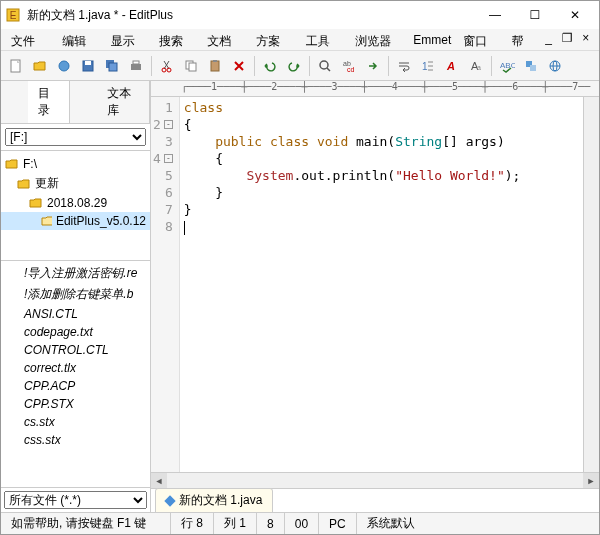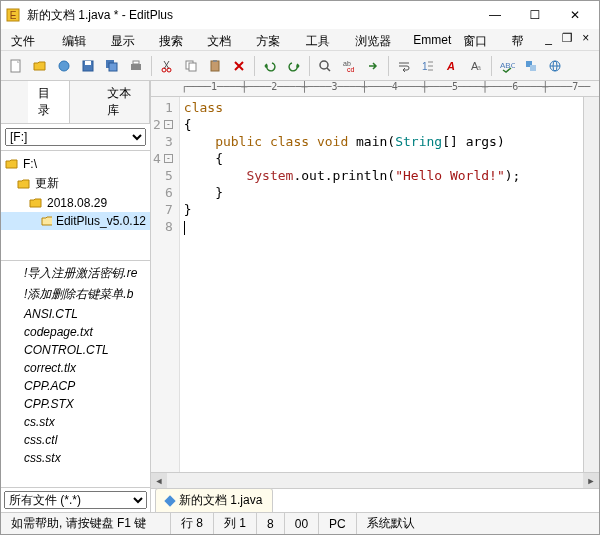--- a/index.html
+++ b/index.html
@@ -269,21 +269,20 @@
       <div class="filelist">
         <div class="file-item">!导入注册激活密钥.re</div>
         <div class="file-item">!添加删除右键菜单.b</div>
         <div class="file-item">ANSI.CTL</div>
         <div class="file-item">codepage.txt</div>
         <div class="file-item">CONTROL.CTL</div>
         <div class="file-item">correct.tlx</div>
         <div class="file-item">CPP.ACP</div>
         <div class="file-item">CPP.STX</div>
         <div class="file-item">cs.stx</div>
-        <div class="file-item">css.ctl</div>
         <div class="file-item">css.stx</div>
       </div>
       <div class="filter">
         <select>
           <option>所有文件 (*.*)</option>
         </select>
       </div>
     </div>
 
     <div class="editor-area">

